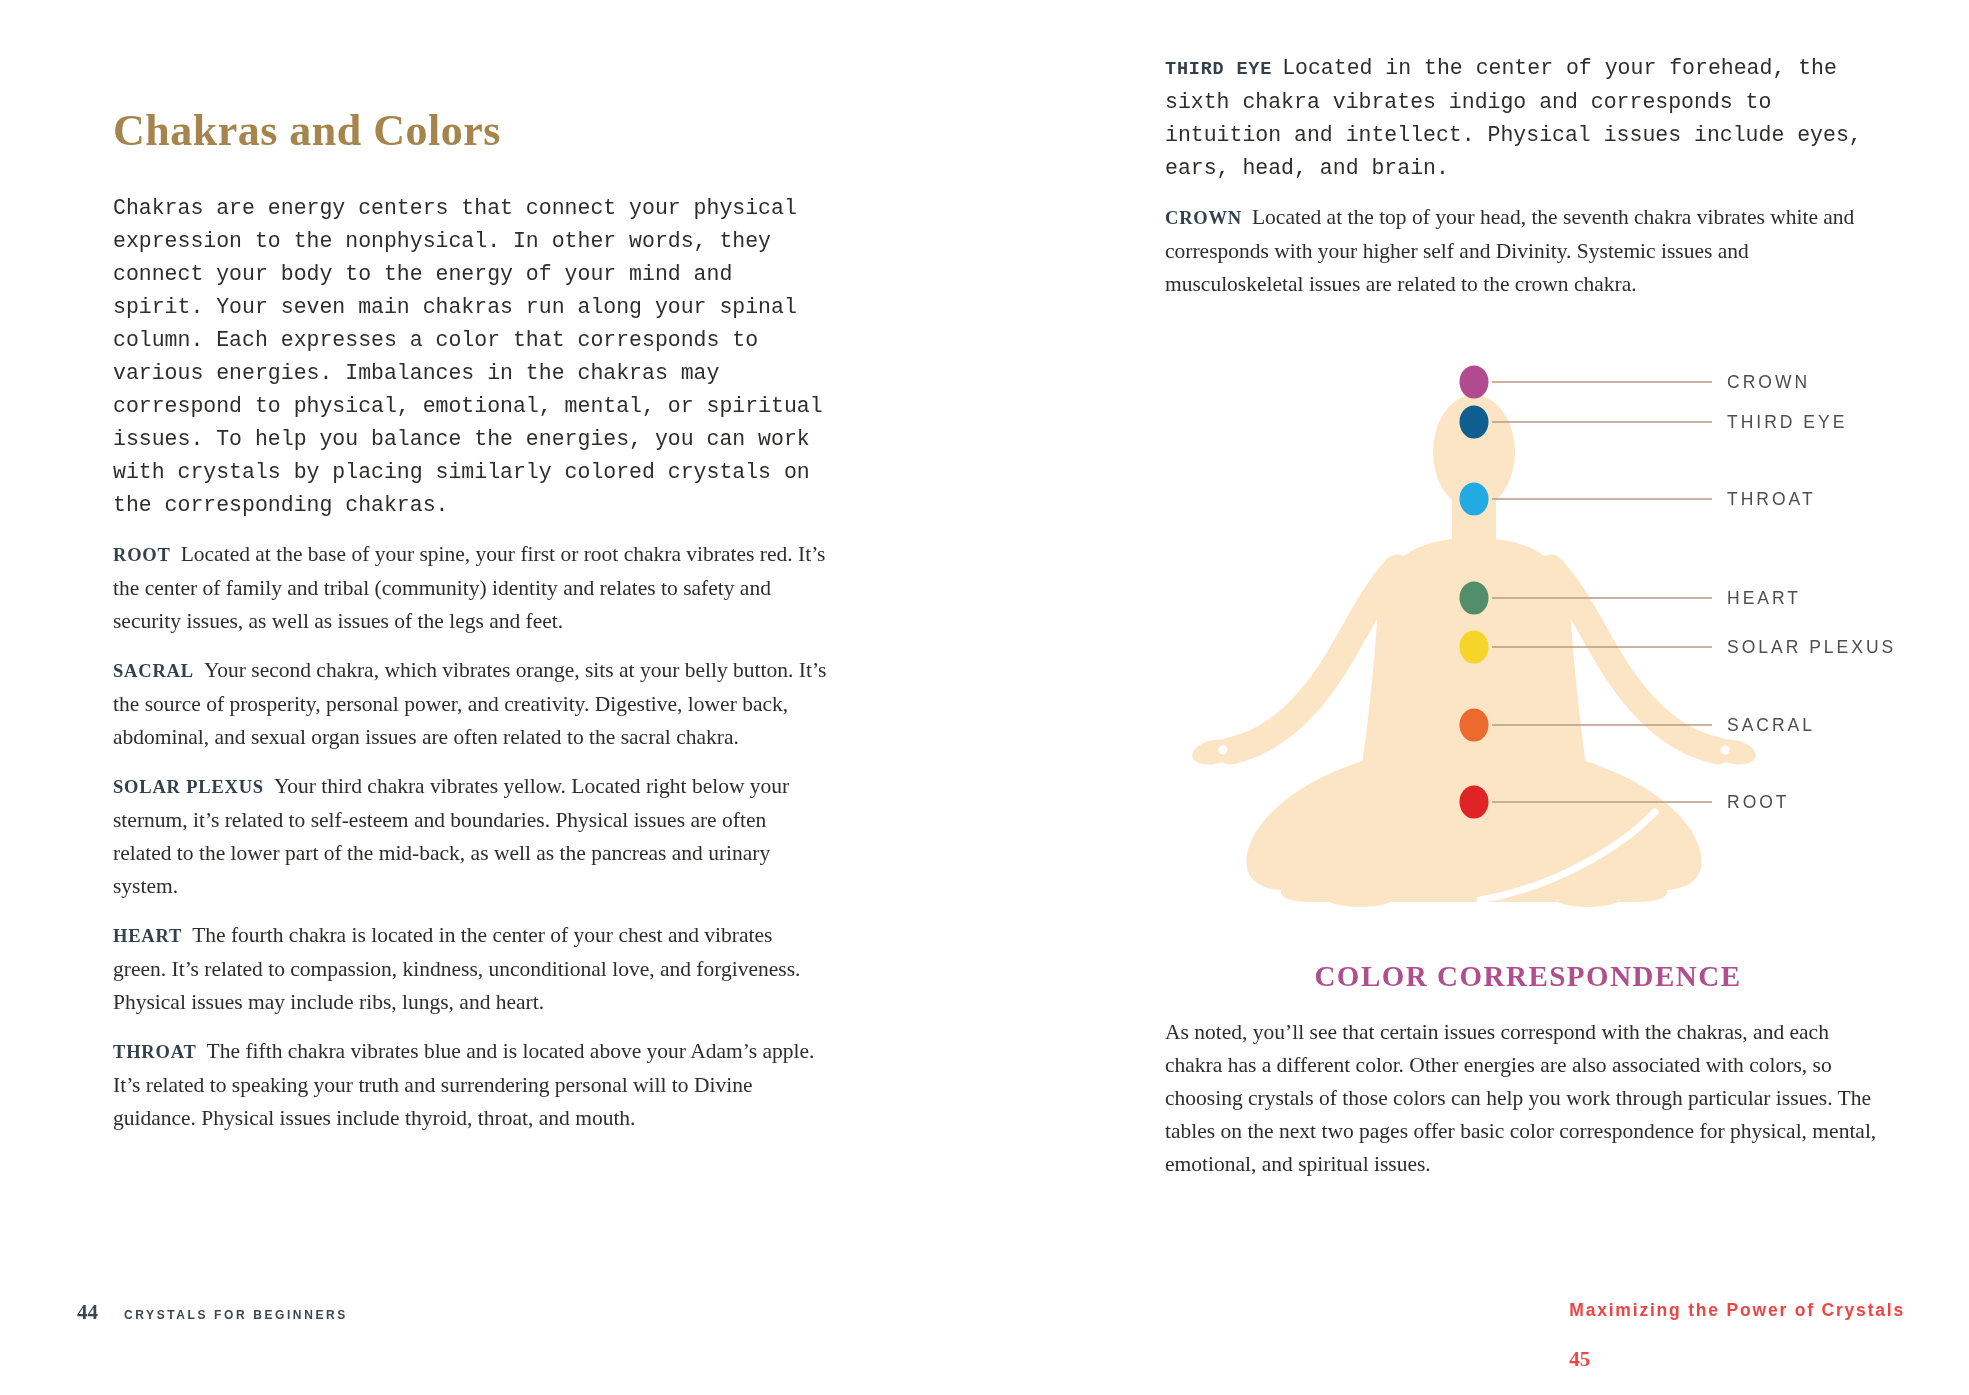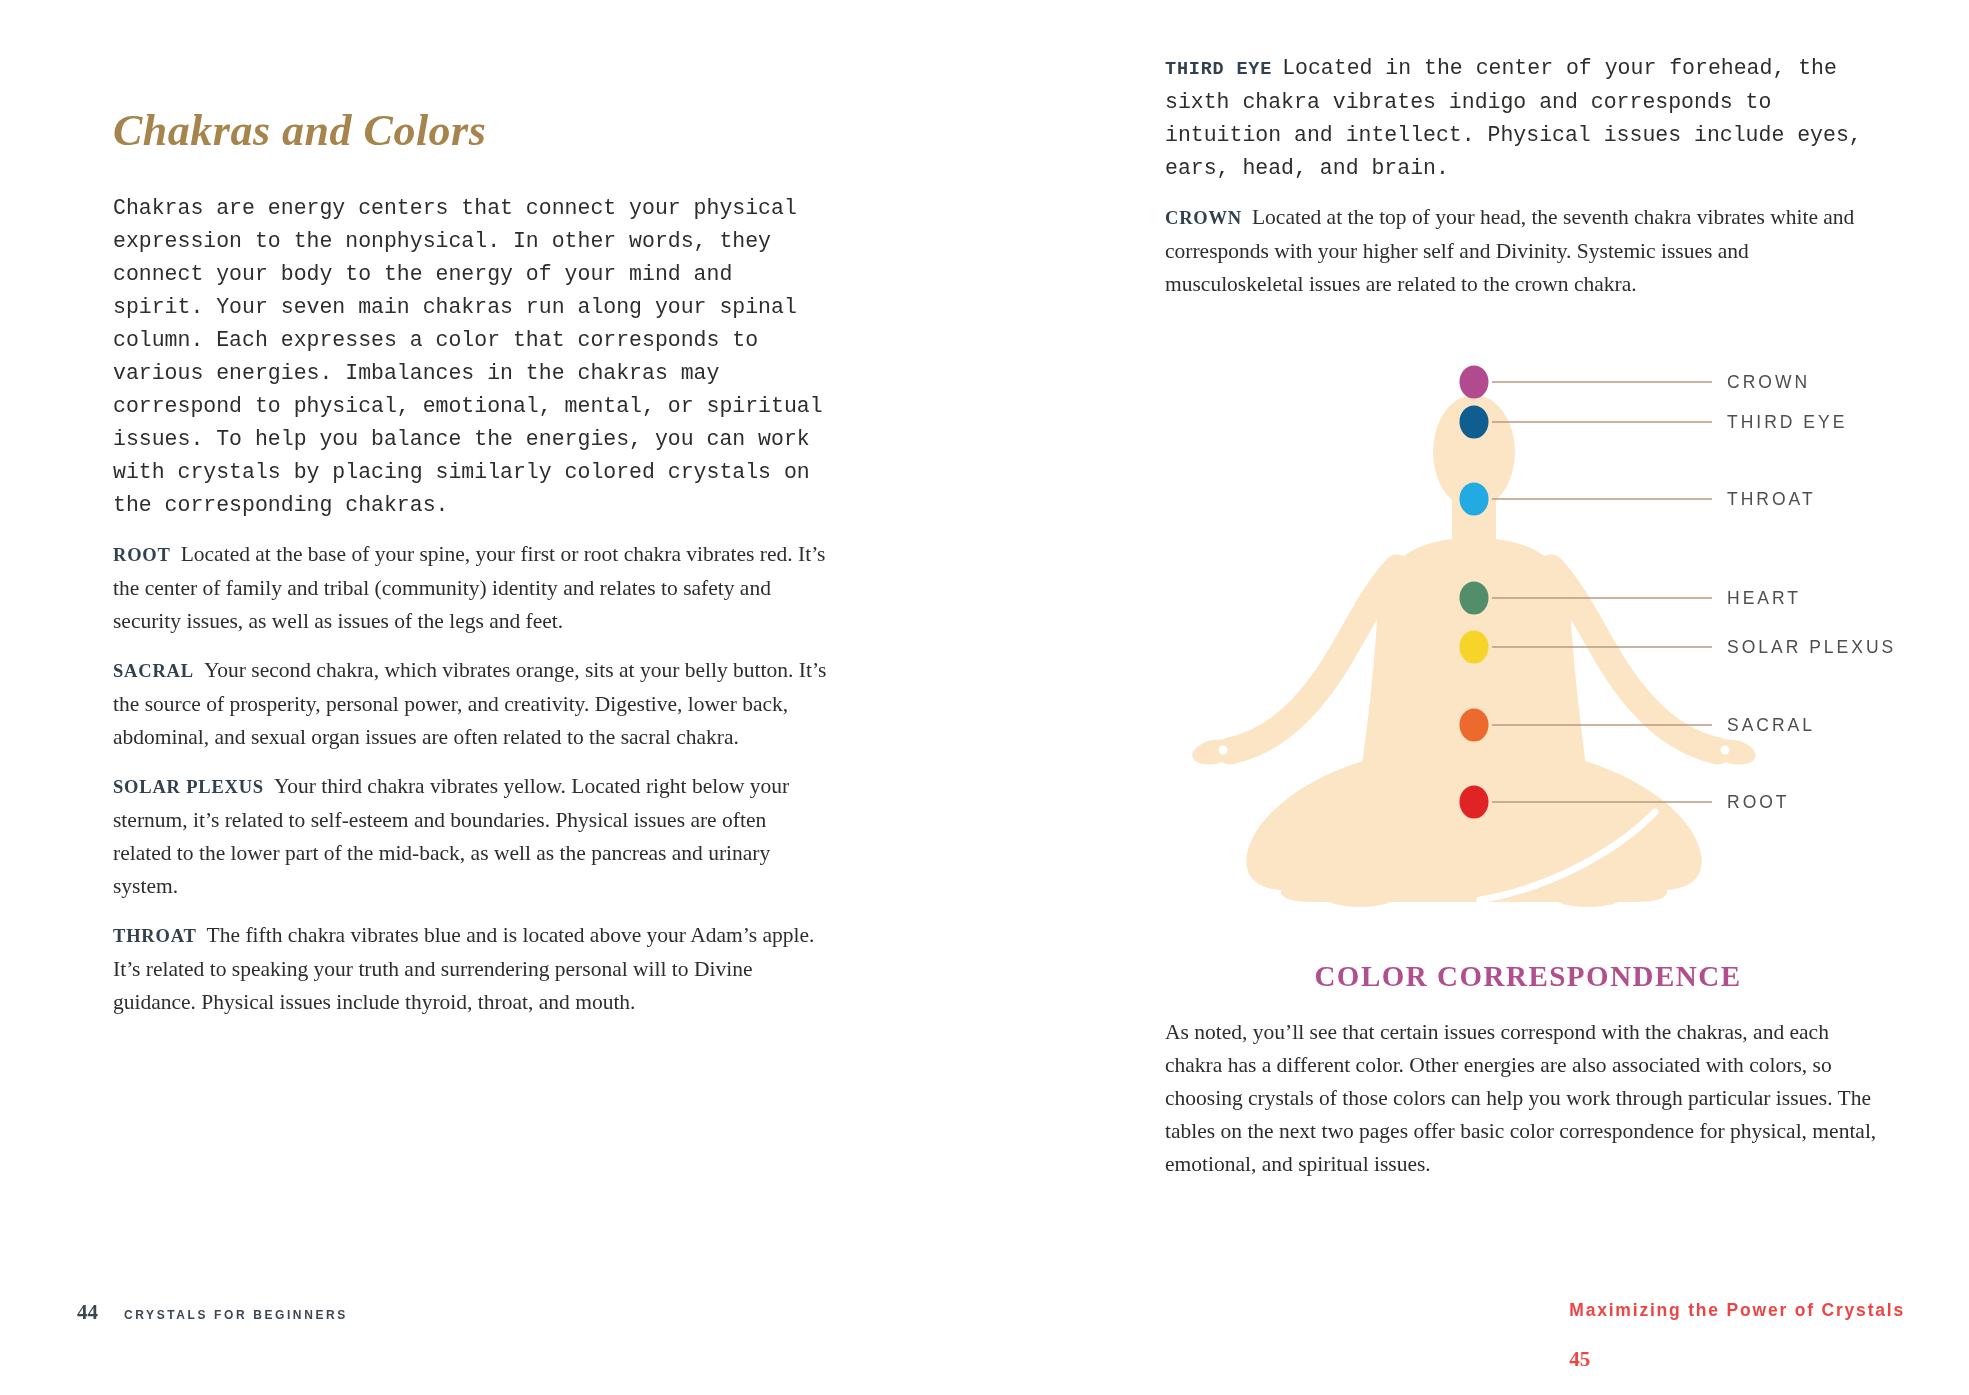--- a/index.html
+++ b/index.html
@@ -11,21 +11,21 @@
     font-family: "Liberation Serif", serif;
     color: #2e2d2b;
   }
   .col { position: absolute; top: 0; }
   #left-col  { left: 113px; width: 714px; }
   #right-col { left: 1165px; width: 724px; }
 
   .page-title {
     margin: 0; padding-top: 104px;
     font-size: 44px; line-height: 54px;
-    font-style: italic; font-weight: 700;
+    font-weight: 700;
     letter-spacing: 0.5px;
   }
   .body-par {
     margin: 0; margin-top: 16px;
     font-size: 21.5px; line-height: 33px;
     text-align: left;
   }
   .body-par.intro { margin-top: 34px; font-family: Liberation Mono, monospace; }
   .body-par.first { margin-top: 0; padding-top: 52px; font-family: Liberation Mono, monospace; }
   .term {
@@ -72,20 +72,21 @@
 <div class="col" id="left-col">
   <h1 class="page-title" style="color: rgb(166, 133, 76);">Chakras and Colors</h1>
   <p class="body-par intro">Chakras are energy centers that connect your physical expression to the nonphysical. In other words, they connect your body to the energy of your mind and spirit. Your seven main chakras run along your spinal column. Each expresses a color that corresponds to various energies. Imbalances in the chakras may correspond to physical, emotional, mental, or spiritual issues. To help you balance the energies, you can work with crystals by placing similarly colored crystals on the corresponding chakras.</p>
   <div id="left-sections">
   <p class="body-par"><span class="term" style="color: rgb(50, 65, 78);">ROOT</span><span class="sect-text">Located at the base of your spine, your first or root chakra vibrates red. It’s the center of family and tribal (community) identity and relates to safety and security issues, as well as issues of the legs and feet.</span></p>
 
   <p class="body-par"><span class="term" style="color: rgb(50, 65, 78);">SACRAL</span><span class="sect-text">Your second chakra, which vibrates orange, sits at your belly button. It’s the source of prosperity, personal power, and creativity. Digestive, lower back, abdominal, and sexual organ issues are often related to the sacral chakra.</span></p>
 
   <p class="body-par"><span class="term" style="color: rgb(50, 65, 78);">SOLAR PLEXUS</span><span class="sect-text">Your third chakra vibrates yellow. Located right below your sternum, it’s related to self-esteem and boundaries. Physical issues are often related to the lower part of the mid-back, as well as the pancreas and urinary system.</span></p>
 
+  <p class="body-par"><span class="term" style="color: rgb(50, 65, 78);">HEART</span><span class="sect-text">The fourth chakra is located in the center of your chest and vibrates green. It’s related to compassion, kindness, unconditional love, and forgiveness. Physical issues may include ribs, lungs, and heart.</span></p>
 
   <p class="body-par"><span class="term" style="color: rgb(50, 65, 78);">THROAT</span><span class="sect-text">The fifth chakra vibrates blue and is located above your Adam’s apple. It’s related to speaking your truth and surrendering personal will to Divine guidance. Physical issues include thyroid, throat, and mouth.</span></p>
 </div>
 </div>
 
 <div class="col" id="right-col">
   <div id="right-sections">
   <p class="body-par first"><span class="term" style="color: rgb(50, 65, 78);">THIRD EYE</span><span class="sect-text">Located in the center of your forehead, the sixth chakra vibrates indigo and corresponds to intuition and intellect. Physical issues include eyes, ears, head, and brain.</span></p>
 
   <p class="body-par"><span class="term" style="color: rgb(50, 65, 78);">CROWN</span><span class="sect-text">Located at the top of your head, the seventh chakra vibrates white and corresponds with your higher self and Divinity. Systemic issues and musculoskeletal issues are related to the crown chakra.</span></p>

